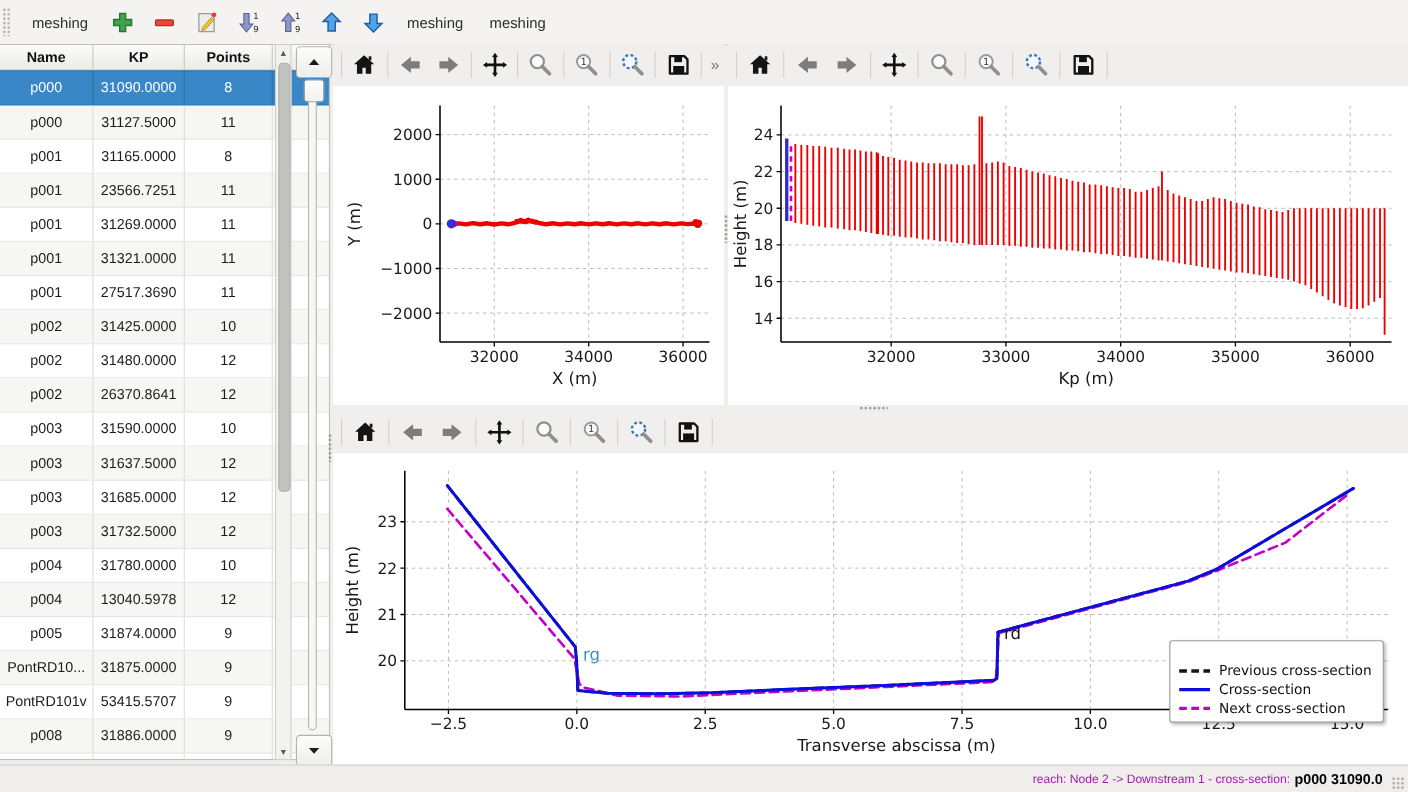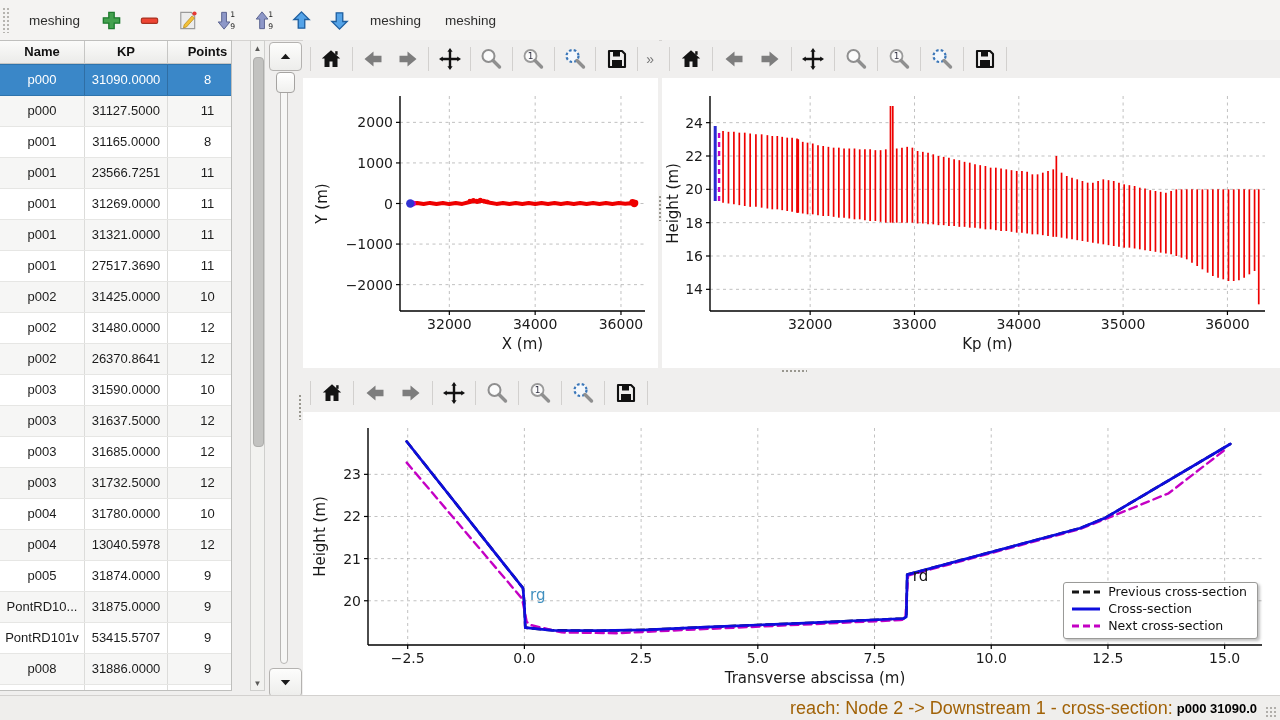--- a/index.html
+++ b/index.html
@@ -10,21 +10,21 @@
   .toolbar-top{position:absolute;left:0;top:0;width:1280px;height:40px;
     background:#f4f3f2;border-bottom:1px solid #d5d3d1;display:flex;align-items:center;}
   .tb-handle{width:7px;height:26px;margin:0 8px 0 2px;
     background-image:radial-gradient(circle,#b6b4b0 1px,transparent 1.3px);background-size:4px 4px;}
   .tbtn{font-size:13.5px;color:#2e2e2e;padding:5px 12px;border-radius:3px;cursor:default;}
   .ibtn{width:30px;height:30px;margin:0 4px;display:inline-flex;align-items:center;justify-content:center;}
   .ibtn svg{width:23px;height:23px;}
   .dots{background-image:radial-gradient(circle,#99978f 1px,transparent 1.3px);background-size:4px 4px;}
 
   
-  .tablewrap{position:absolute;left:0;top:40px;width:232px;height:651px;background:#fff;
+  .tablewrap{position:absolute;left:0;top:40px;width:300px;height:651px;background:#fff;
     border:1px solid #bfbfbd;border-left:none;box-sizing:border-box;overflow:hidden;}
   .thead{display:grid;grid-template-columns:85px 83px 80px;height:22px;
     background:linear-gradient(#fbfbfa,#ebebe9);border-bottom:1px solid #c6c6c4;}
   .thead div{font-size:13px;font-weight:bold;color:#111;text-align:center;line-height:22px;
     border-right:1px solid #c6c6c4;}
   .trow{display:grid;grid-template-columns:85px 83px 80px;height:30px;border-bottom:1px solid #e6e6e4;}
   .trow div{font-size:13px;color:#1c1c1c;text-align:center;line-height:29px;border-right:1px solid #dcdcda;
     white-space:nowrap;overflow:hidden;}
   .trow.alt{background:#f6f6f5;}
   .trow.sel{background:#3a87c8;border-top:1px solid #2e74ad;border-bottom:1px solid #2e74ad;}
@@ -58,29 +58,29 @@
   .ptoolbar{height:38px;display:flex;align-items:center;padding-left:4px;}
   .pbtn{width:30px;height:30px;margin:0 3px;display:inline-flex;align-items:center;justify-content:center;}
   .pbtn svg{width:24px;height:24px;}
   .psep{width:1px;height:24px;background:#d2d0ce;margin:0 3px;}
   .pmore{font-size:14px;color:#777;margin:0 5px;}
   .pcanvas{display:block;background:#fff;}
   svg text{font-family:"DejaVu Sans",sans-serif;}
 
   
   .legend{position:absolute;right:22px;top:208px;background:#fff;border:1px solid #9a9a98;border-radius:3px;
-    box-shadow:2px 2px 3px rgba(0,0,0,.25);padding:0 10px 4px 7px;}
+    box-shadow:2px 2px 3px rgba(0,0,0,.25);padding:18px 10px 4px 7px;}
   .legend .li{display:flex;align-items:center;height:17px;}
   .legend .li svg{width:30px;height:10px;margin-right:7px;}
   .legend .li span{font-size:12.5px;font-family:"DejaVu Sans",sans-serif;color:#111;white-space:nowrap;}
 
   
   .statusbar{position:absolute;left:0;top:695px;width:1280px;height:25px;background:#efeeec;
     border-top:1px solid #d3d1cf;display:flex;align-items:center;justify-content:flex-end;}
-  .statusbar .stext{font-size:18px;color:#a16207;}
+  .statusbar .stext{font-size:11px;color:#a21caf;}
   .statusbar .sbold{font-size:13px;color:#000;font-weight:bold;margin-left:4px;}
   .grip{width:12px;height:12px;margin:6px 3px 0 8px;
     background-image:radial-gradient(circle,#b0aeaa 1px,transparent 1.3px);background-size:4px 4px;}
 </style>
 </head>
 <body>
 
 <div class="app">
 
   <div class="toolbar-top">

